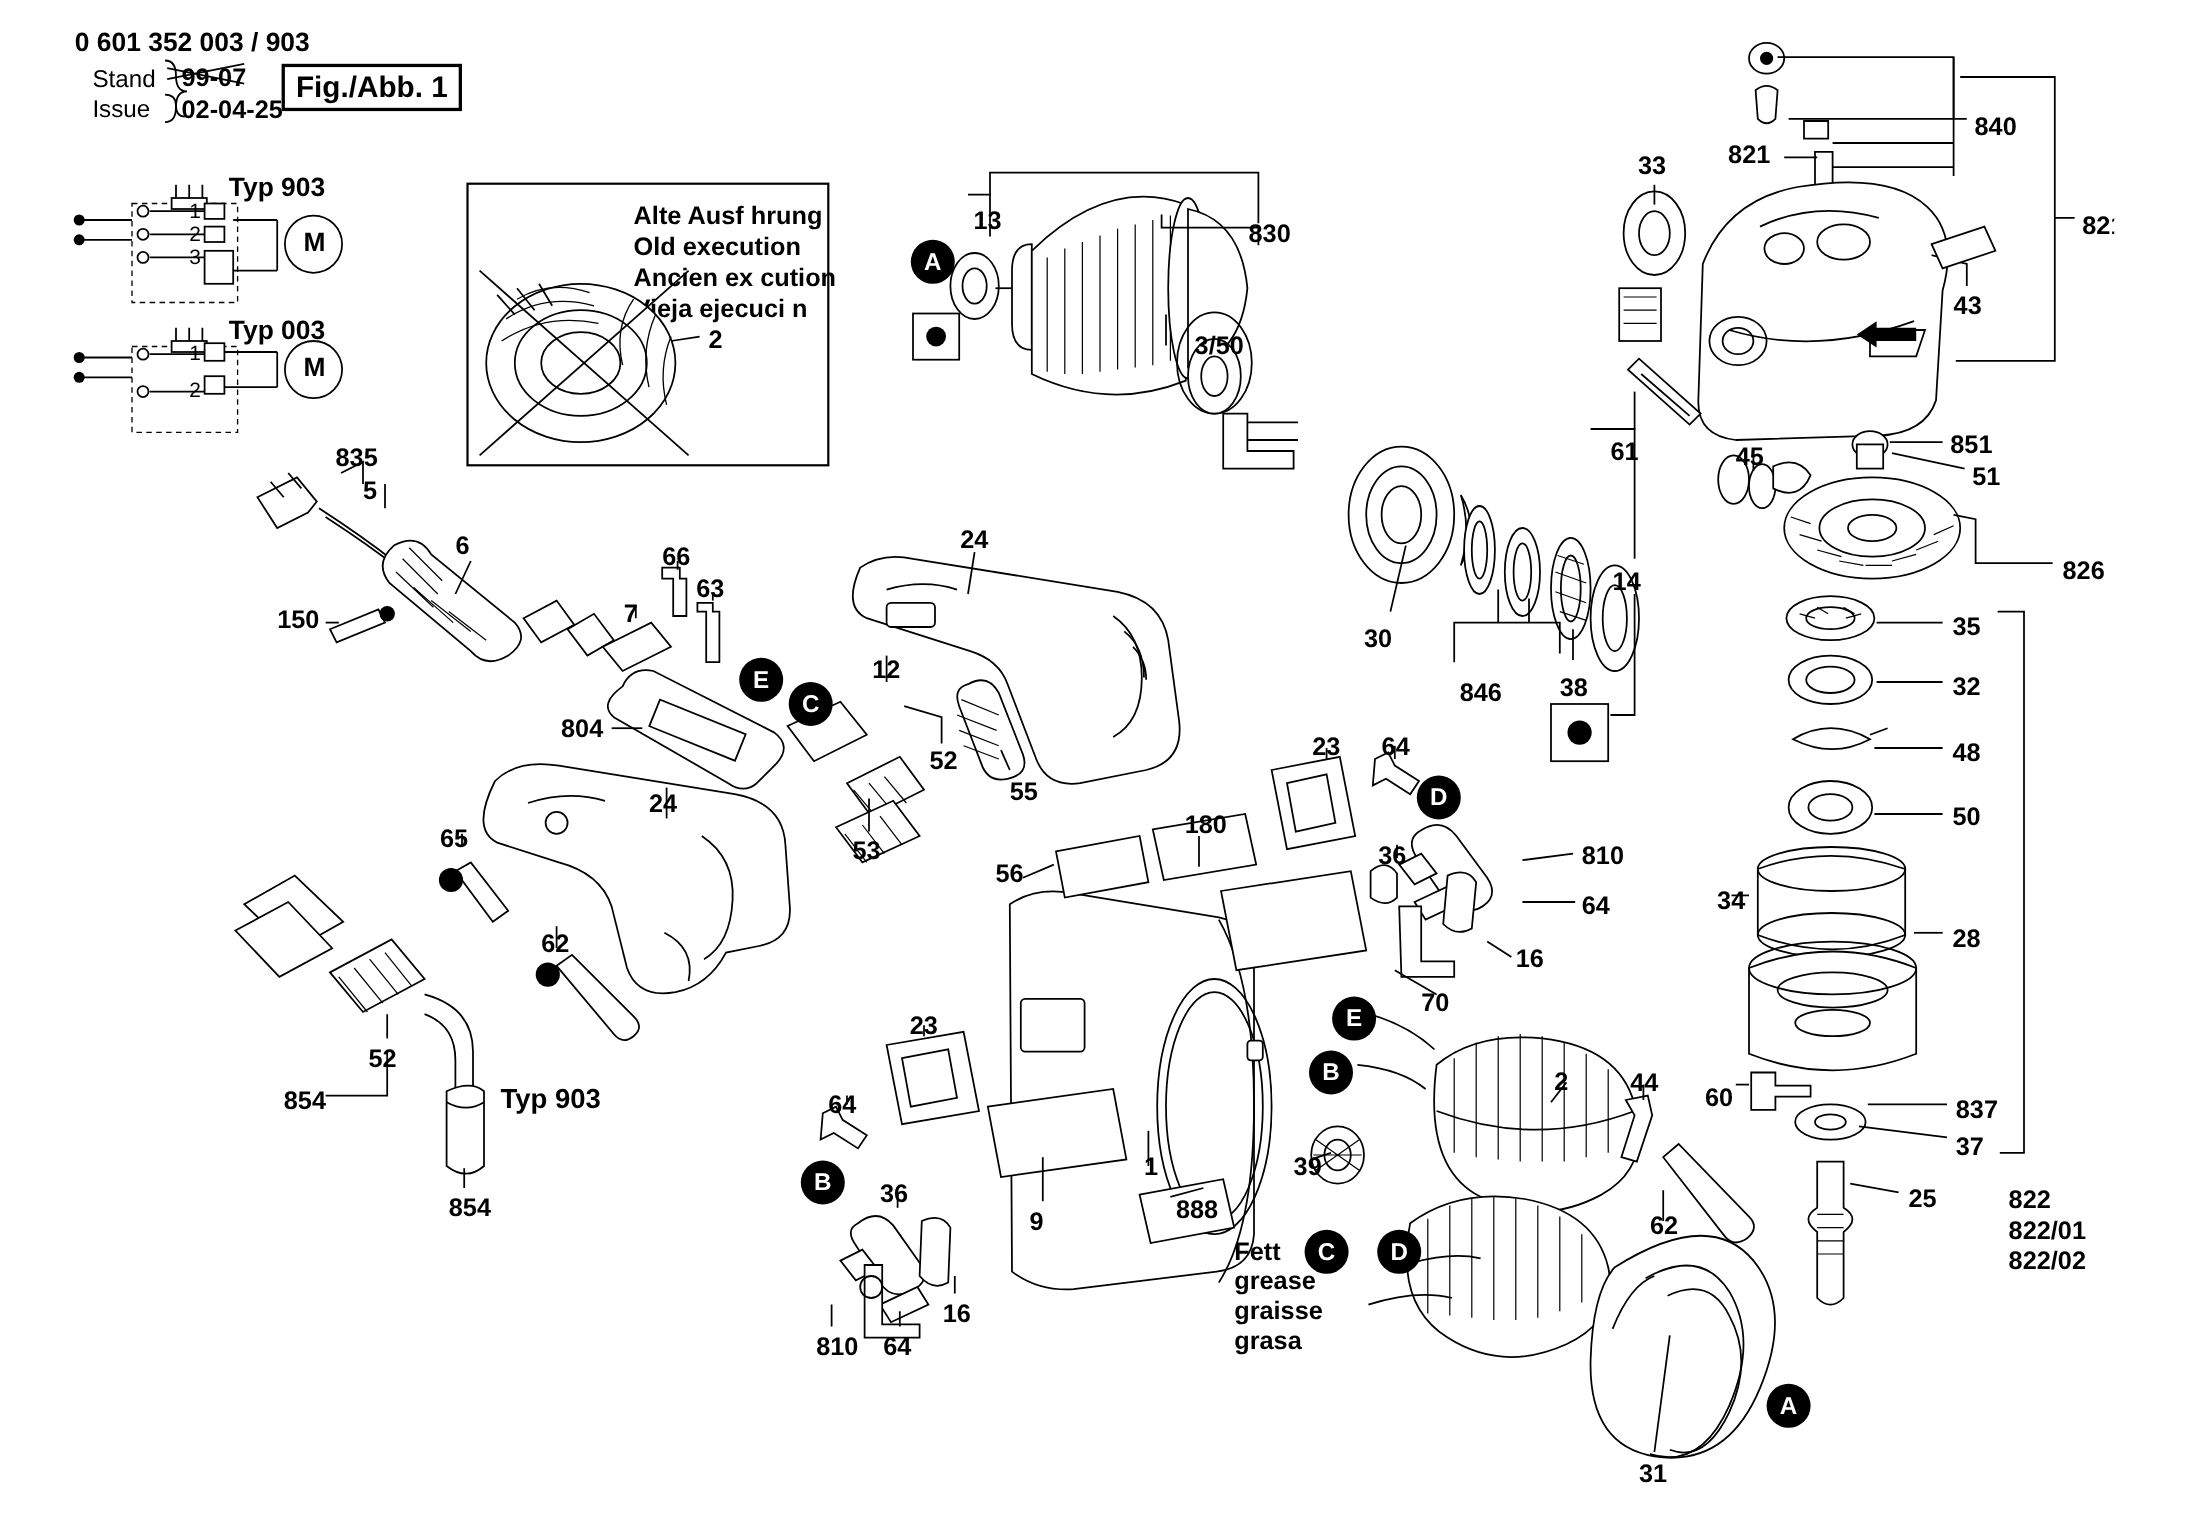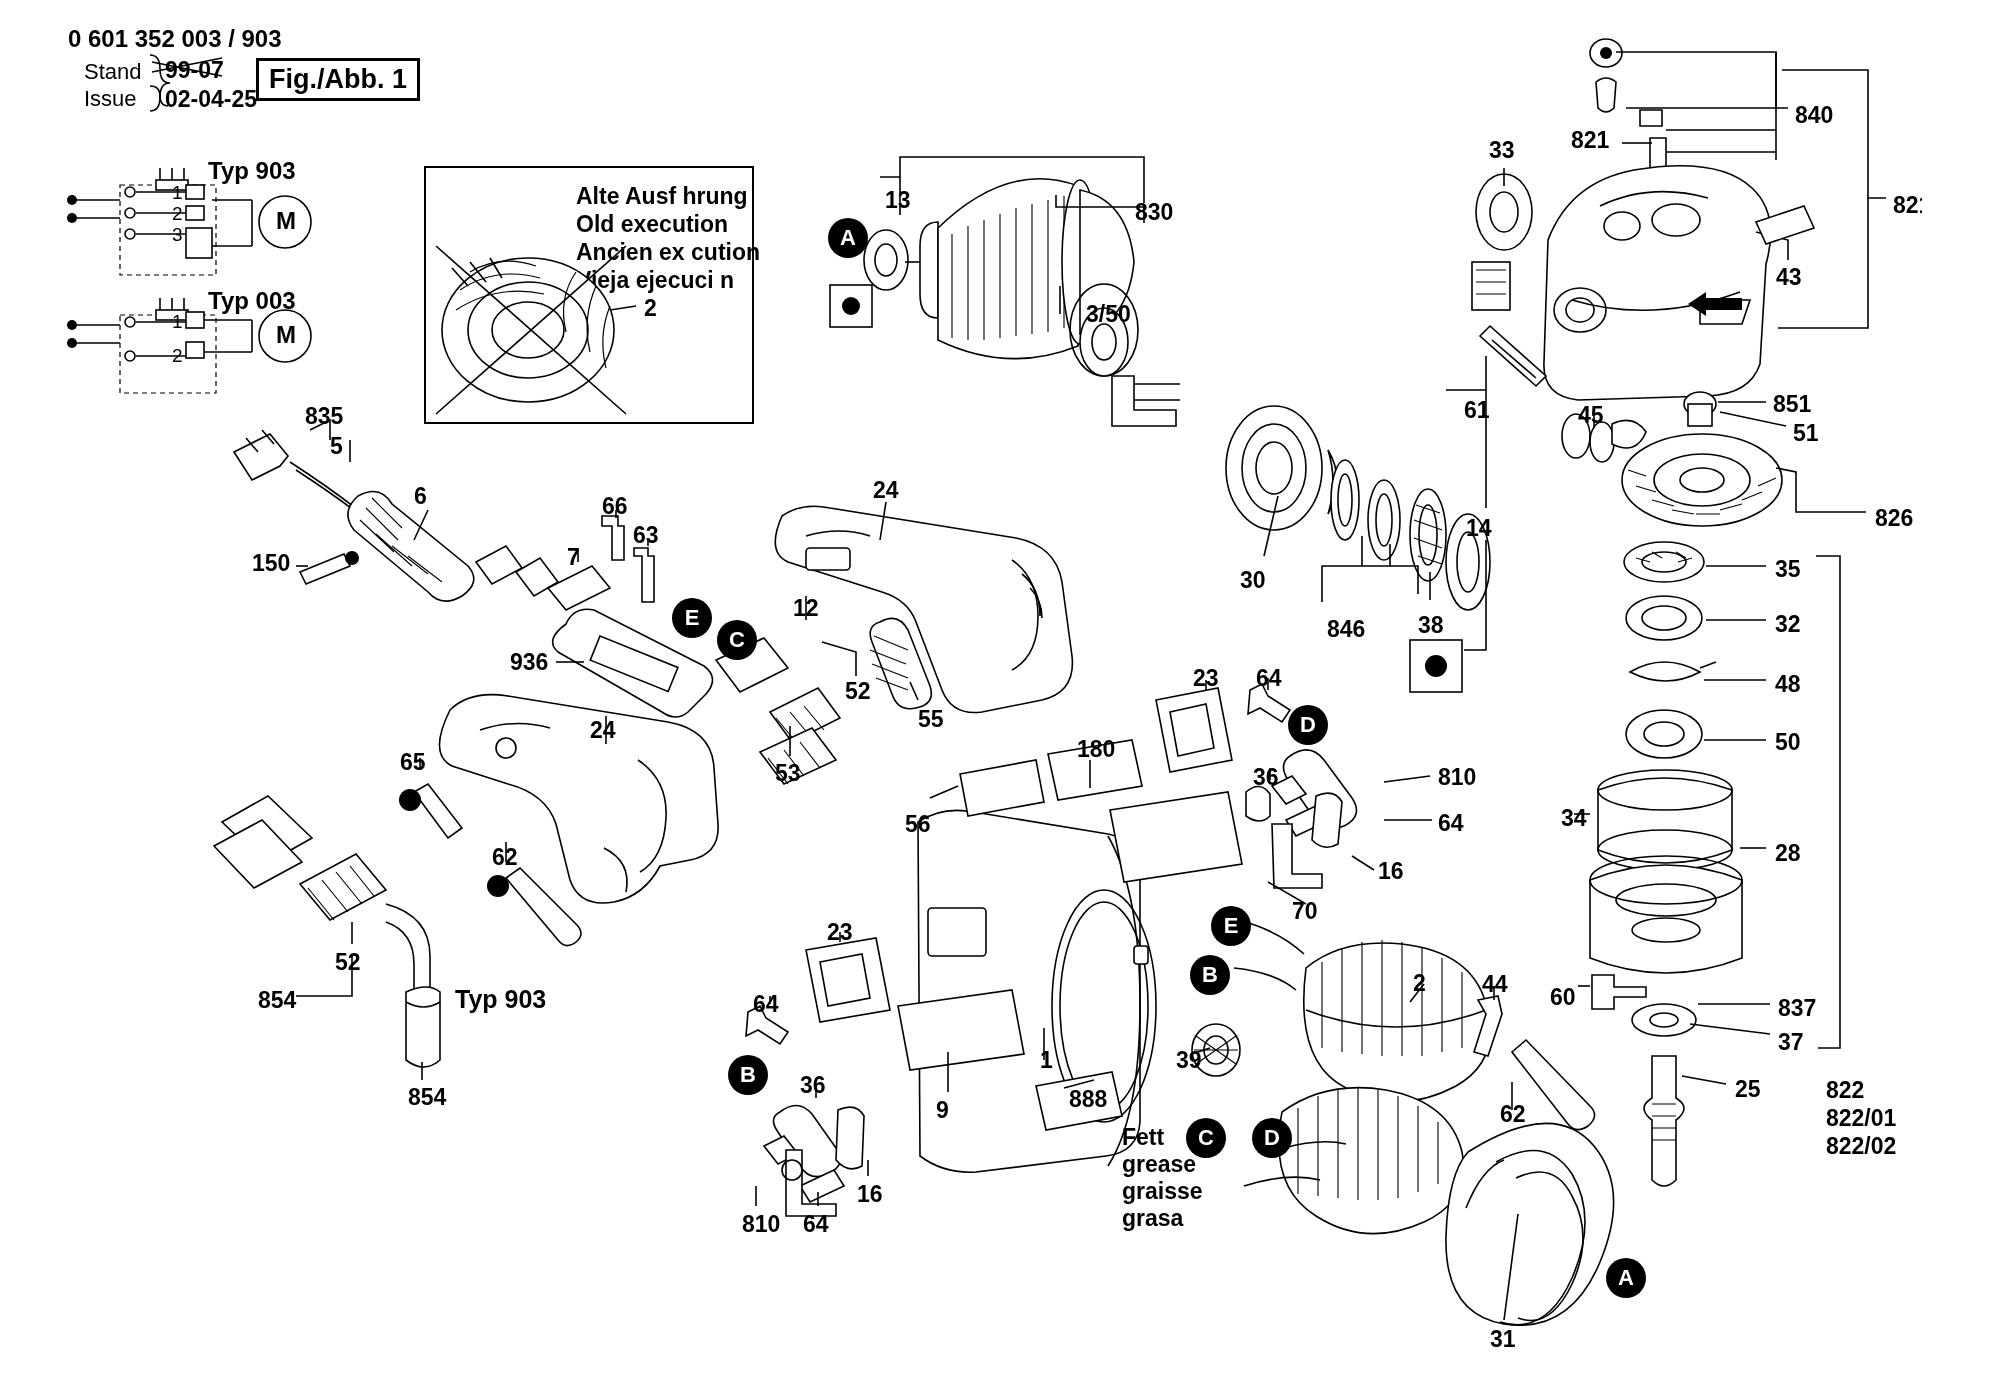--- a/index.html
+++ b/index.html
@@ -549,33 +549,33 @@
       <div class="t num" style="left: 1826px; top: 1106px;">822/01</div>
       <div class="t num" style="left: 1826px; top: 1134px;">822/02</div>
       <div class="t num" style="left: 1735px; top: 1077px;">25</div>
       <div class="t num" style="left: 305px; top: 404px;">835</div>
       <div class="t num" style="left: 330px; top: 434px;">5</div>
       <div class="t num" style="left: 414px; top: 484px;">6</div>
       <div class="t num" style="left: 252px; top: 551px;">150</div>
       <div class="t num" style="left: 602px; top: 494px;">66</div>
       <div class="t num" style="left: 633px; top: 523px;">63</div>
       <div class="t num" style="left: 567px; top: 545px;">7</div>
-      <div class="t num" style="left: 510px; top: 650px;">936</div>
+      <div class="t num" style="left: 510px; top: 650px;">804</div>
       <div class="t num" style="left: 793px; top: 596px;">12</div>
       <div class="t num" style="left: 873px; top: 478px;">24</div>
       <div class="t num" style="left: 918px; top: 707px;">55</div>
       <div class="t num" style="left: 845px; top: 679px;">52</div>
       <div class="t num" style="left: 775px; top: 761px;">53</div>
       <div class="t num" style="left: 590px; top: 718px;">24</div>
       <div class="t num" style="left: 400px; top: 750px;">65</div>
       <div class="t num" style="left: 492px; top: 845px;">62</div>
       <div class="t num" style="left: 335px; top: 950px;">52</div>
       <div class="t num" style="left: 258px; top: 988px;">854</div>
       <div class="t num" style="left: 408px; top: 1085px;">854</div>
-      <div class="t num" style="left: 905px; top: 812px;">56</div>
+      <div class="t num" style="left: 905px; top: 782px;">56</div>
       <div class="t num" style="left: 1077px; top: 737px;">180</div>
       <div class="t num" style="left: 1193px; top: 666px;">23</div>
       <div class="t num" style="left: 1256px; top: 666px;">64</div>
       <div class="t num" style="left: 1438px; top: 765px;">810</div>
       <div class="t num" style="left: 1253px; top: 765px;">36</div>
       <div class="t num" style="left: 1438px; top: 811px;">64</div>
       <div class="t num" style="left: 1378px; top: 859px;">16</div>
       <div class="t num" style="left: 1292px; top: 899px;">70</div>
       <div class="t num" style="left: 827px; top: 920px;">23</div>
       <div class="t num" style="left: 753px; top: 992px;">64</div>

